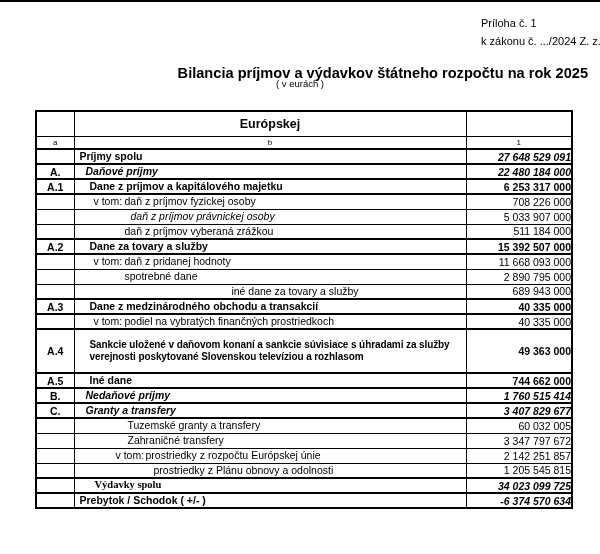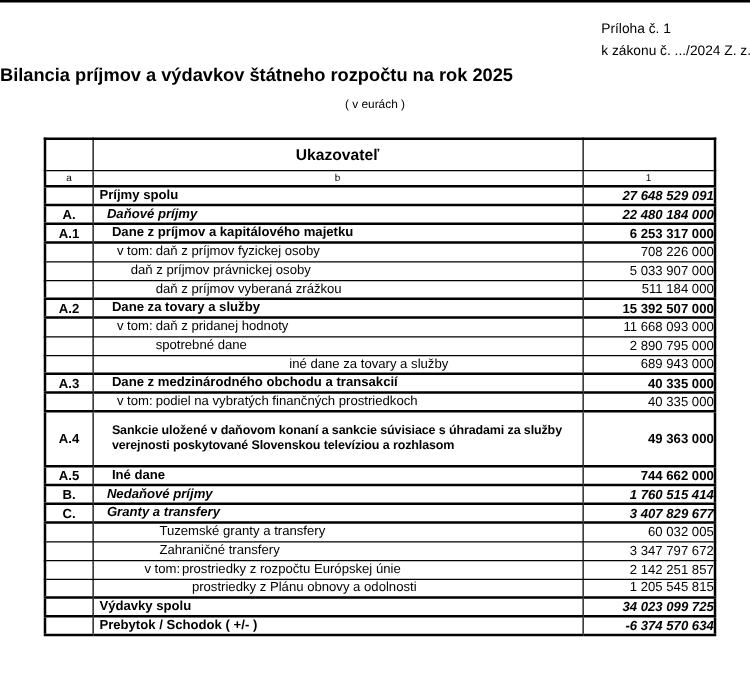--- a/index.html
+++ b/index.html
@@ -1,20 +1,20 @@
 <!DOCTYPE html>
 <html><head>
 <meta charset="utf-8">
 <style>
   html,body{margin:0;padding:0;background:#ffffff;}
   .page{position:relative;width:600px;height:554px;background:#ffffff;overflow:hidden;
         font-family:"Liberation Sans",sans-serif;color:#000;}
   .top-rule{position:absolute;top:0;left:0;width:600px;height:2px;background:#000;}
   .annotation{position:absolute;left:481px;top:15px;font-size:11px;line-height:17.5px;white-space:nowrap;}
-  .title{position:absolute;left:0;right:0;top:53px;margin:0;text-align:left;
+  .title{position:absolute;left:0;right:0;top:53px;margin:12px;text-align:right;
          font-size:14.6px;font-weight:bold;}
   .subtitle{position:absolute;left:0;right:0;top:78px;text-align:center;font-size:9.5px;}
   table.budget{position:absolute;left:35px;top:110px;width:536px;border-collapse:collapse;
                table-layout:fixed;border:2px solid #000;font-size:10.5px;}
   table.budget td{border:1px solid #000;padding:0;vertical-align:middle;}
   
   tr.hrow1 td{height:24px;}
   td.ind{font-weight:bold;font-size:12.5px;text-align:center;}
   tr.hrow2 td{height:11px;font-size:8px;text-align:center;line-height:1;border-bottom-width:2px;}
   
@@ -54,21 +54,21 @@
 
   <table class="budget">
     <colgroup>
       <col style="width:38px">
         <col style="width:392px">
         <col style="width:106px">
     </colgroup>
     <thead>
       <tr class="hrow1">
         <td></td>
-        <td class="ind">Ukazovateľ</td>
+        <td class="ind">Európskej</td>
         <td></td>
       </tr>
       <tr class="hrow2">
         <td>a</td>
         <td>b</td>
         <td>1</td>
       </tr>
     </thead>
     <tbody id="table-body">
         <tr class="summary">
@@ -107,21 +107,21 @@
       <div class="lbl" style="padding-left: 19px;">
         <span class="prefix" style="width: 31px;">v tom:</span>
         <span class="txt">daň z príjmov fyzickej osoby</span>
       </div>
     </td>
     <td class="cv">708 226 000</td>
   </tr>
         <tr class="detail">
     <td class="ca"></td>
     <td class="cb">
-      <div class="lbl" style="padding-left: 30px;">
+      <div class="lbl" style="padding-left: 56px; font-style: italic;">
 
         <span class="txt">daň z príjmov právnickej osoby</span>
       </div>
     </td>
     <td class="cv">5 033 907 000</td>
   </tr>
         <tr class="detail">
     <td class="ca"></td>
     <td class="cb">
       <div class="lbl" style="padding-left: 50px;">
@@ -268,21 +268,21 @@
       <div class="lbl" style="padding-left: 79px; text-align: center;">
 
         <span class="txt">prostriedky z Plánu obnovy a odolnosti</span>
       </div>
     </td>
     <td class="cv">1 205 545 815</td>
   </tr>
         <tr class="summary">
     <td class="ca"></td>
     <td class="cb">
-      <div class="lbl" style="padding-left: 5px;">
+      <div class="lbl" style="padding-left: 20px; font-family: Liberation Serif, serif;">
 
         <span class="txt">Výdavky spolu</span>
       </div>
     </td>
     <td class="cv">34 023 099 725</td>
   </tr>
         <tr class="summary">
     <td class="ca"></td>
     <td class="cb">
       <div class="lbl" style="padding-left: 5px;">

